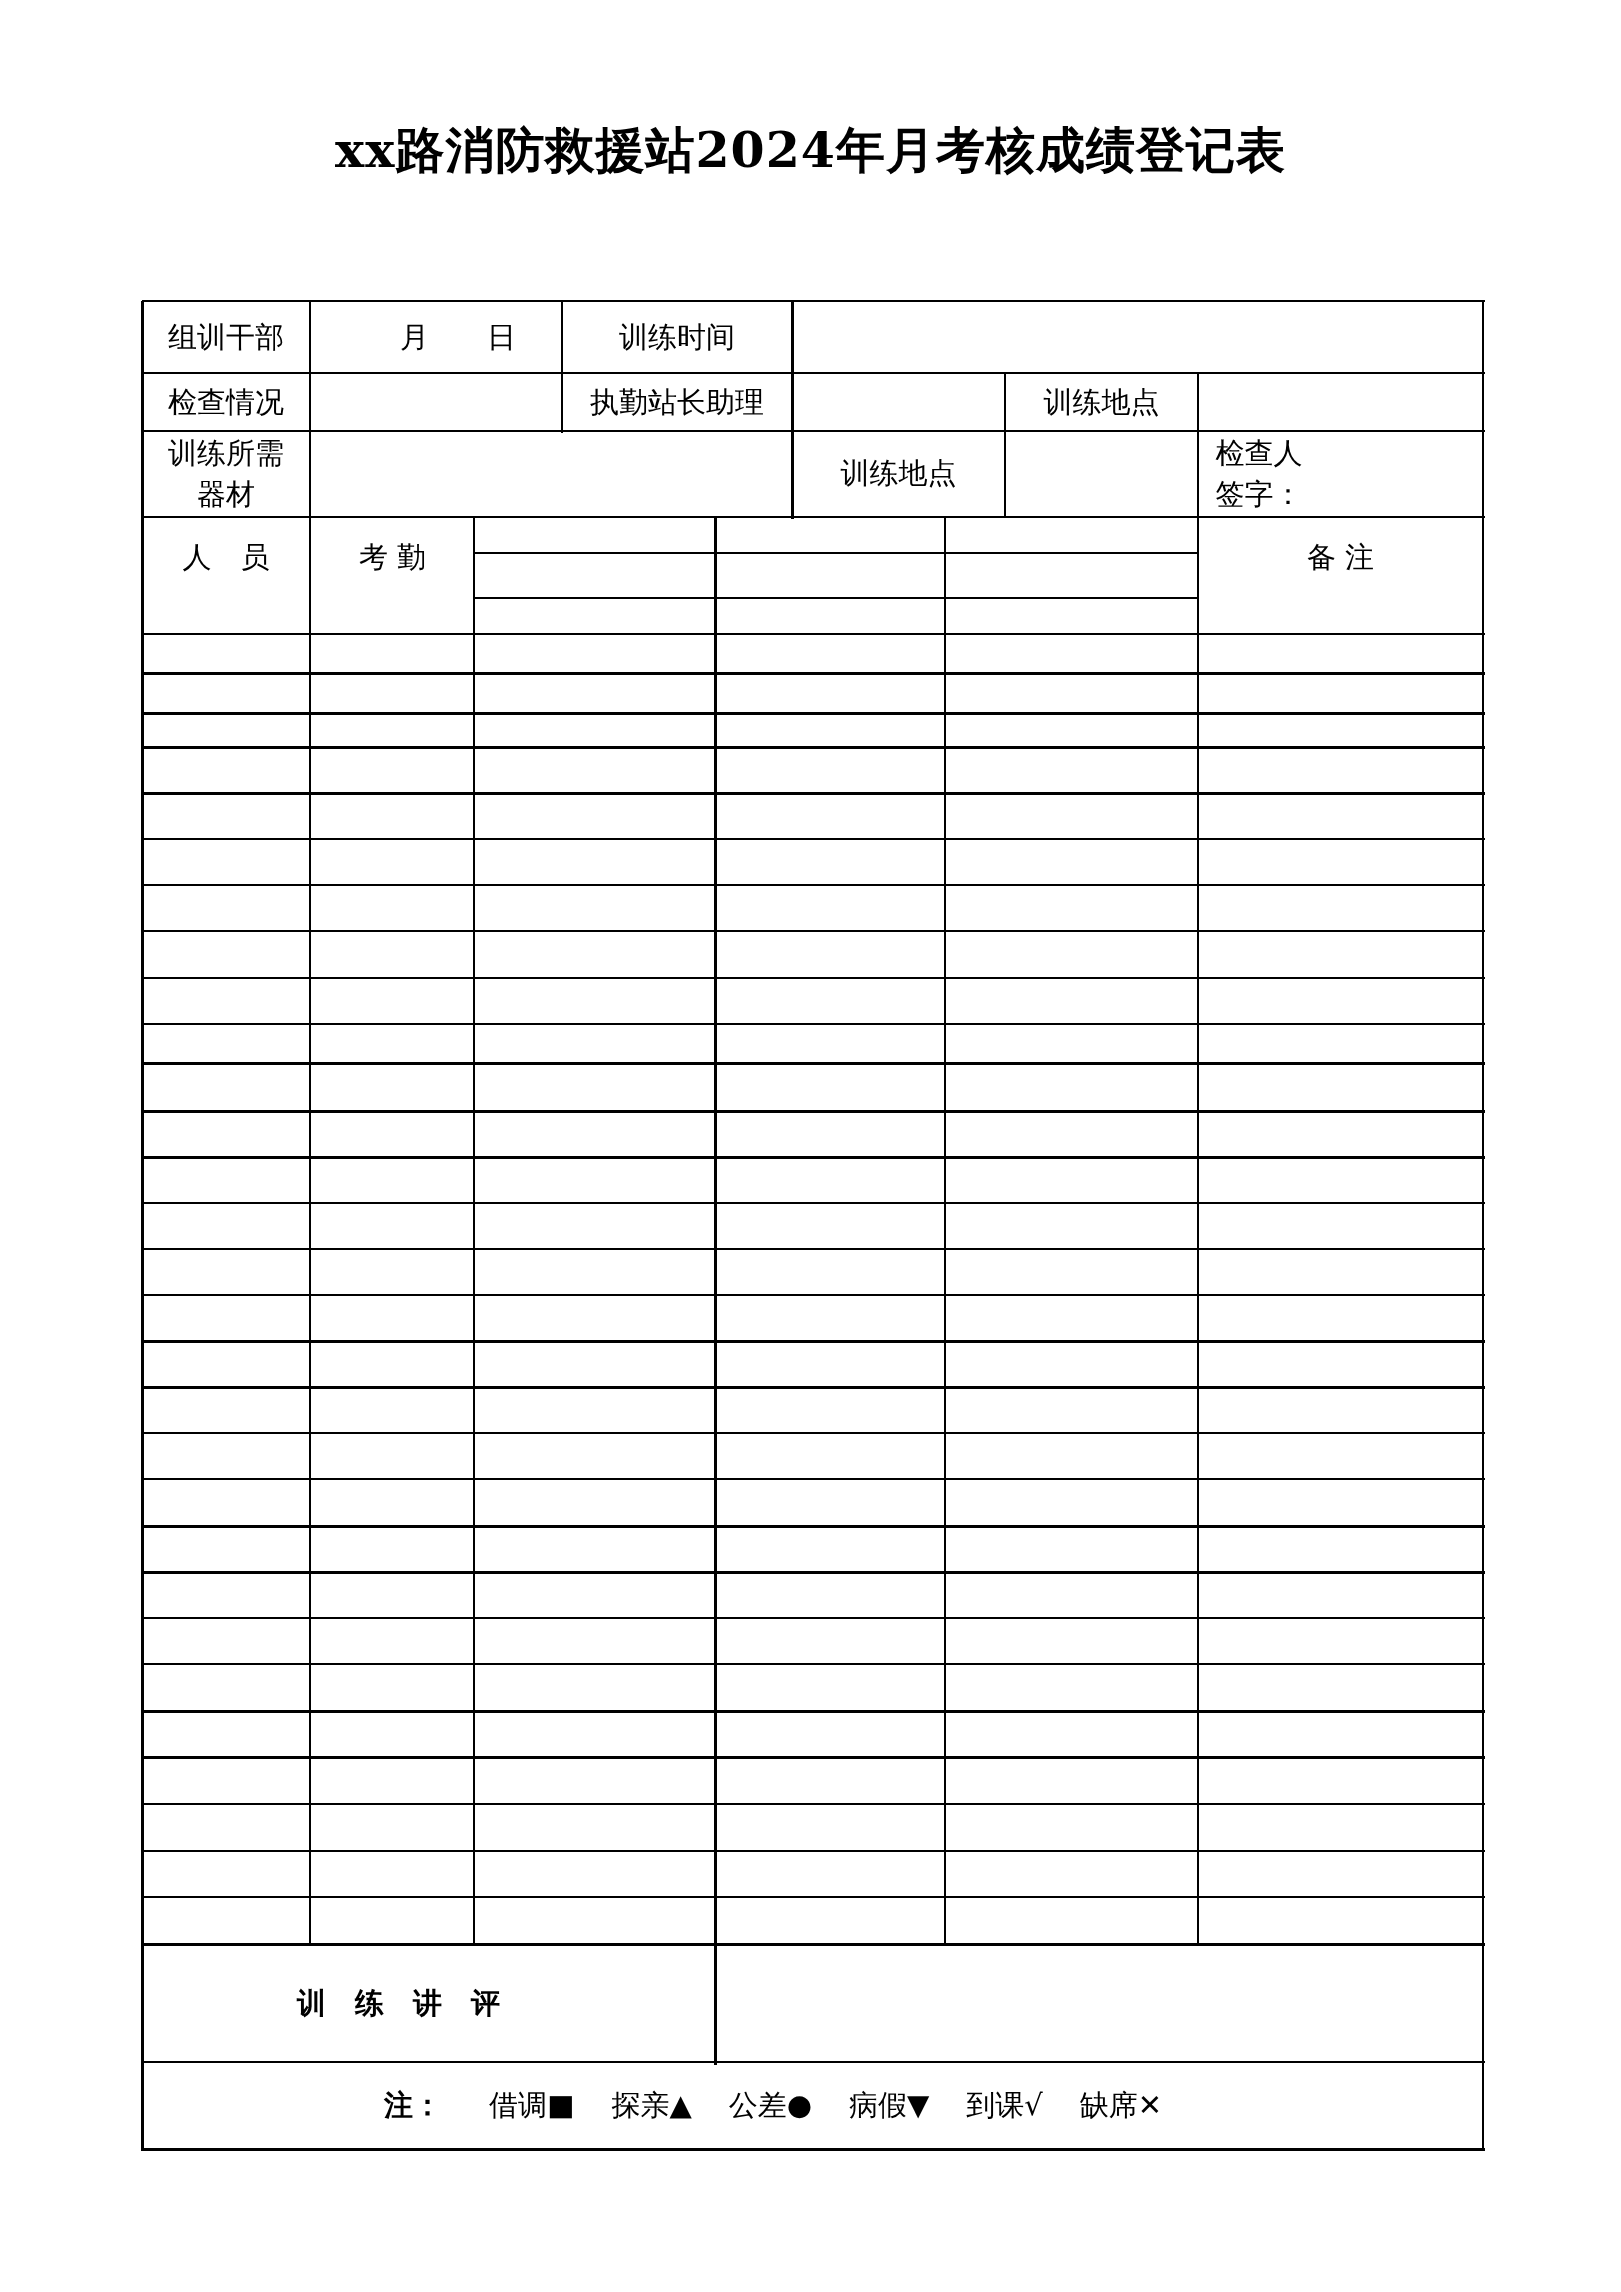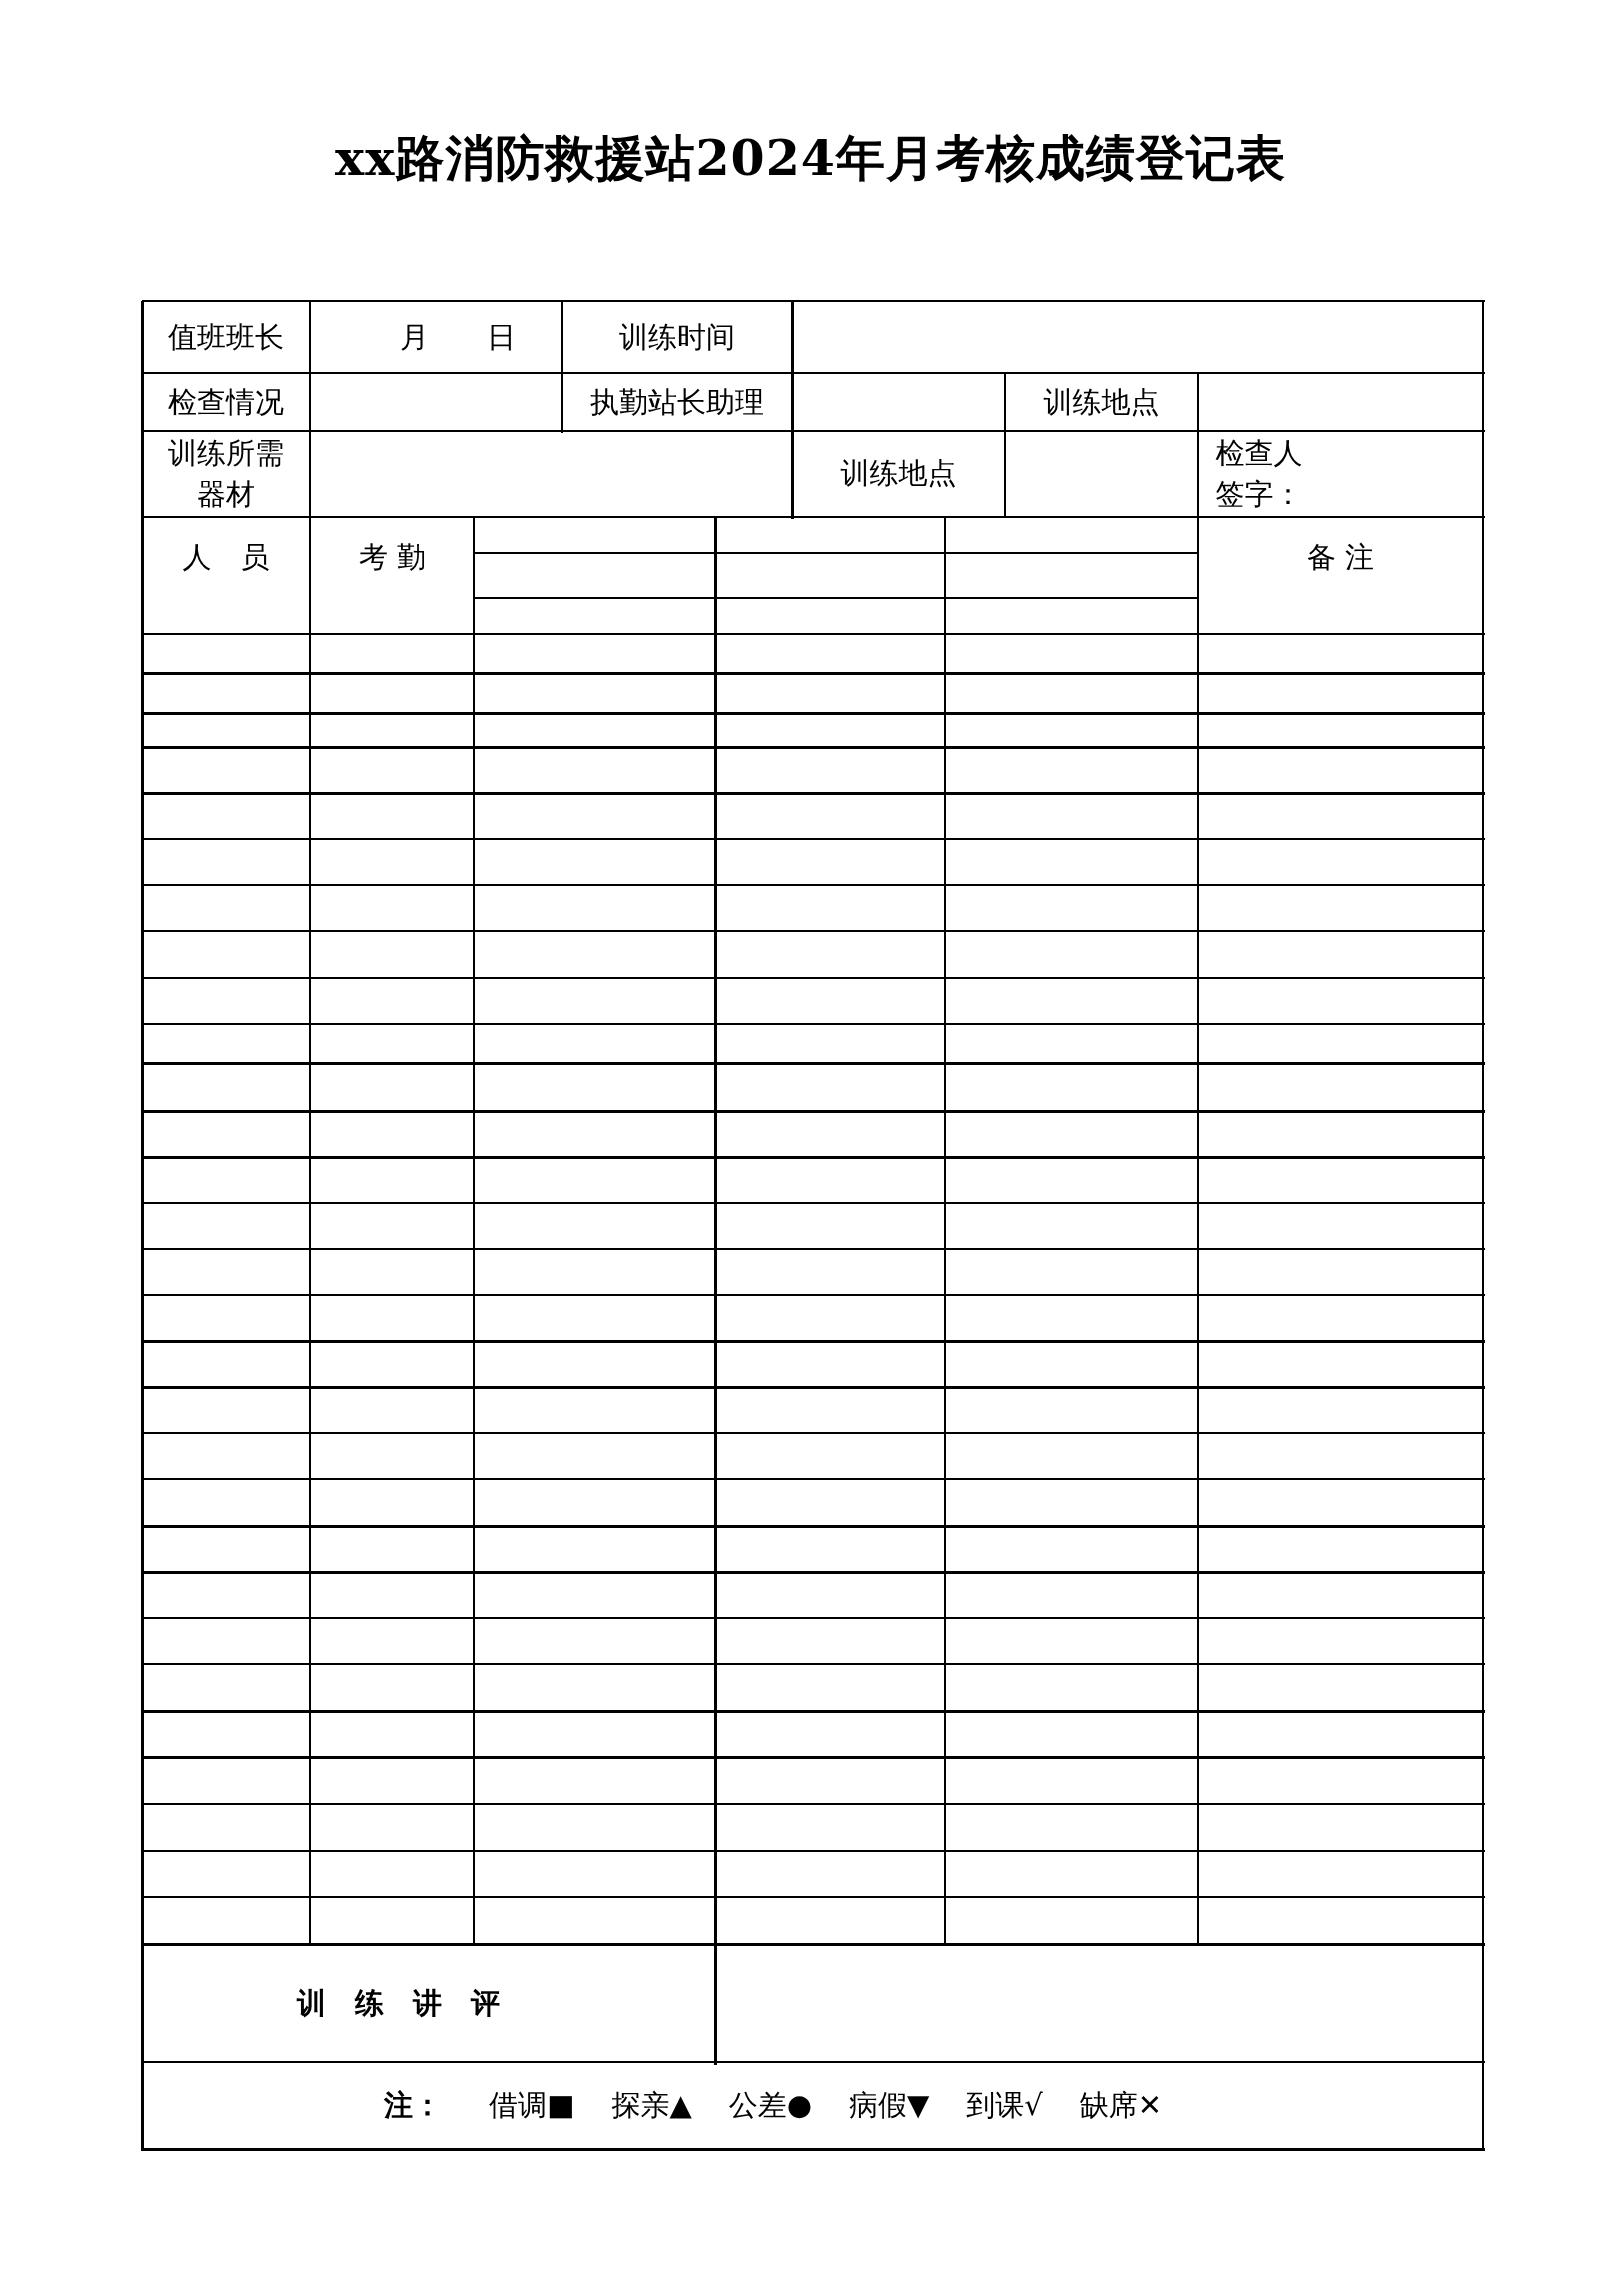--- a/index.html
+++ b/index.html
@@ -1,19 +1,19 @@
 <!DOCTYPE html>
 <html><head>
 <meta charset="utf-8">
 <style>
   html, body { margin: 0; padding: 0; background: #ffffff; }
   body { width: 1621px; height: 2293px; position: relative; overflow: hidden;
          font-family: "DejaVu Serif", "Liberation Serif", serif; color: #000; }
   .title { position: absolute; left: 0; width: 1621px; top: 116px; text-align: center;
-           font-size: 49px; font-weight: bold; letter-spacing: 1px; line-height: 69px; margin-top: 8px; }
+           font-size: 49px; font-weight: bold; letter-spacing: 1px; line-height: 69px; }
   .cell { position: absolute; box-sizing: border-box; display: flex; align-items: center;
           justify-content: center; font-size: 29px; line-height: 37px; text-align: center; }
   .hl { position: absolute; background: #000; height: 2px; }
   .hl.thick { height: 2.9px; }
   .vl { position: absolute; background: #000; width: 2px; }
   .vl.thick { width: 2.9px; }
   .top-label { align-items: flex-start; padding-top: 25.5px; }
   .bold { font-weight: bold; }
   .left-text { justify-content: flex-start; text-align: left; padding-left: 17.6px; }
   .legend { justify-content: flex-start; padding-left: 245px; font-size: 29px; }
@@ -21,21 +21,21 @@
   .legend .item { margin-right: 37px; white-space: nowrap; }
   .row-cell { position: absolute; box-sizing: border-box; }
 </style>
 </head>
 <body>
 
 <div class="title">xx路消防救援站2024年月考核成绩登记表</div>
 
 <div id="form">
 
-  <div class="cell" style="left:142px;top:301px;width:168px;height:73px;">值班班长</div>
+  <div class="cell" style="left:142px;top:301px;width:168px;height:73px;">组训干部</div>
   <div class="cell" style="left:310px;top:301px;width:252px;height:73px;padding-left:44px;">月　　日</div>
   <div class="cell" style="left:562px;top:301px;width:230px;height:73px;">训练时间</div>
   <div class="cell" style="left:792px;top:301px;width:691px;height:73px;"></div>
 
   <div class="cell" style="left:142px;top:373px;width:168px;height:58px;">检查情况</div>
   <div class="cell" style="left:310px;top:373px;width:252px;height:58px;"></div>
   <div class="cell" style="left:562px;top:373px;width:230px;height:58px;">执勤站长助理</div>
   <div class="cell" style="left:792px;top:373px;width:213px;height:58px;"></div>
   <div class="cell" style="left:1005px;top:373px;width:193px;height:58px;">训练地点</div>
   <div class="cell" style="left:1198px;top:373px;width:285px;height:58px;"></div>

